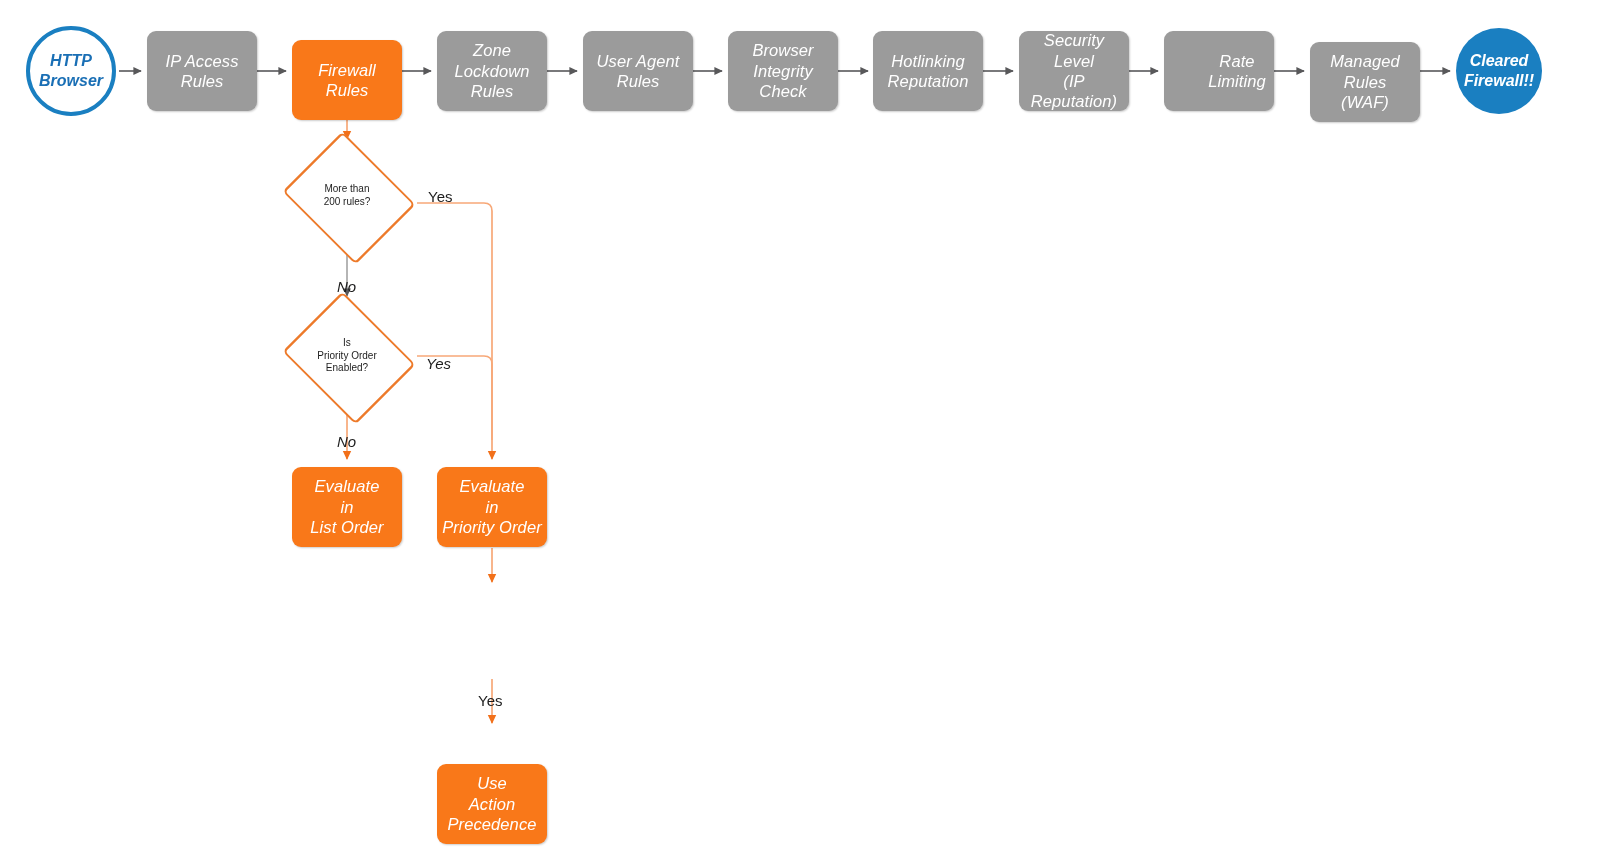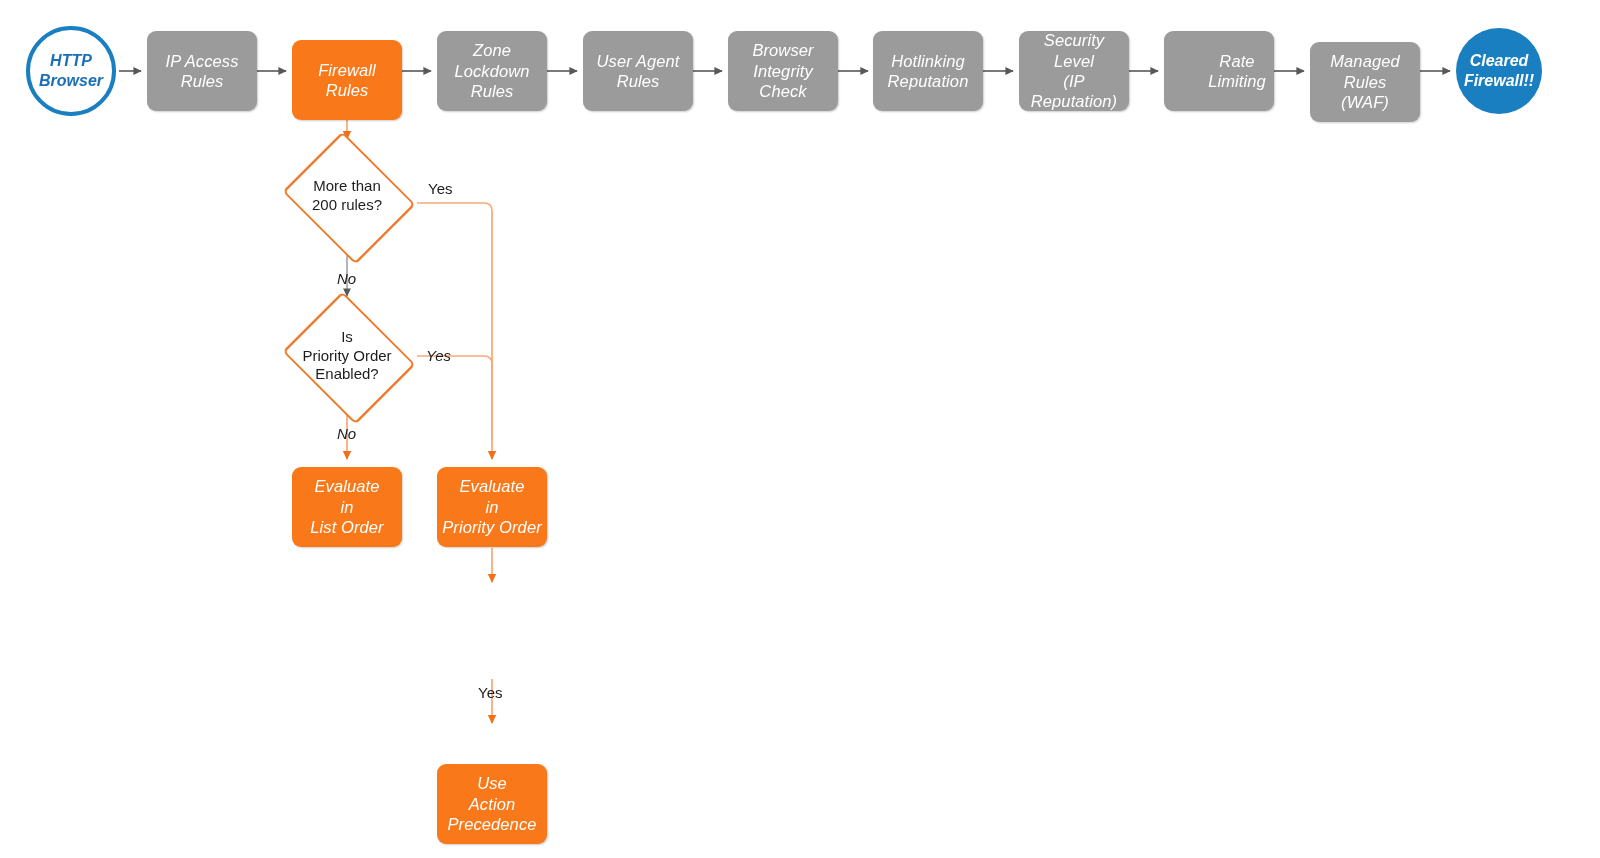--- a/index.html
+++ b/index.html
@@ -87,32 +87,33 @@
   .diamond .dlabel {
     position: absolute;
     left: 0; top: 0;
     width: 100%;
     height: 100%;
     display: flex;
     align-items: center;
     justify-content: center;
     text-align: center;
     color: #1d1d1d;
-    font-size: 15px;
+    font-size: 10px;
     line-height: 1.26;
     white-space: pre-line;
   }
 
   
   .elabel {
     position: absolute;
     color: #1d1d1d;
     font-size: 15px;
     font-style: italic;
     white-space: nowrap;
+    margin-top: 8px;
   }
   .elabel.upright { font-style: normal; }
 </style>
 </head>
 <body>
 
 <div id="canvas">
 
   <svg id="wires" viewBox="0 0 1600 858" xmlns="http://www.w3.org/2000/svg">
     <defs>

